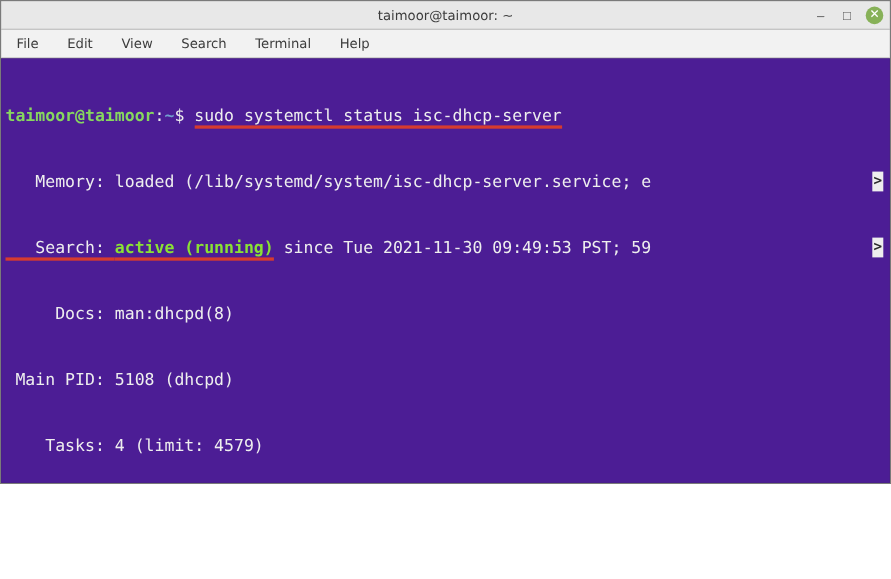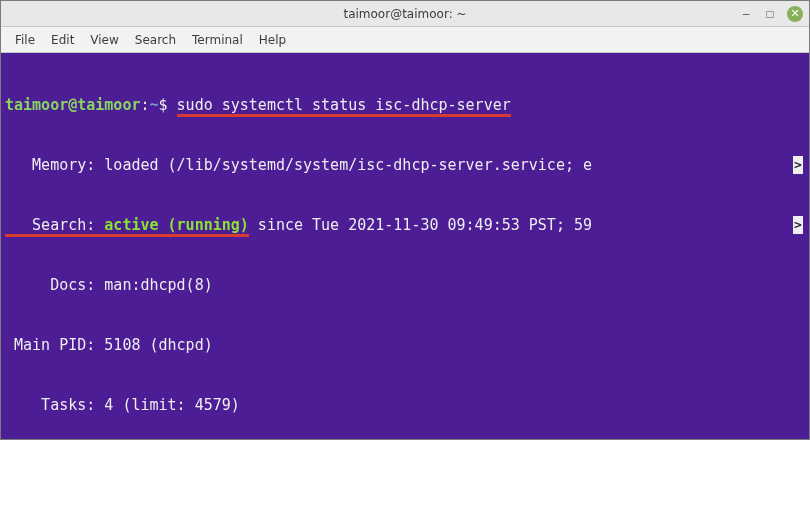--- a/index.html
+++ b/index.html
@@ -2,21 +2,21 @@
 <html><head>
 <meta charset="utf-8">
 <style>
   * { box-sizing: border-box; margin: 0; padding: 0; }
   html, body { width: 810px; height: 526px; font-family: "DejaVu Sans Mono", "Liberation Mono", monospace; overflow: hidden; }
   .window { width: 810px; height: 440px; background: #2b2b2b; border: 1px solid #7a7a7a; display: flex; flex-direction: column; }
   .titlebar { height: 26px; background: #e8e8e8; display: flex; align-items: center; justify-content: center; position: relative; font-family: "DejaVu Sans", Arial, sans-serif; font-size: 12px; color: #3c3c3c; border-bottom: 1px solid #c6c6c6; }
   .titlebar .controls { position: absolute; right: 6px; top: 0; height: 100%; display: flex; align-items: center; gap: 10px; }
   .ctl { width: 14px; height: 14px; display: flex; align-items: center; justify-content: center; color: #555; cursor: pointer; font-family: Arial, sans-serif; }
   .ctl.close { width: 16px; height: 16px; border-radius: 50%; background: #87b158; color: #fff; font-size: 11px; line-height: 1; }
-  .menubar { height: 26px; background: #f2f2f2; display: flex; align-items: center; gap: 0; padding: 0 6px; font-family: "DejaVu Sans", Arial, sans-serif; font-size: 12px; color: #3c3c3c; border-bottom: 1px solid #c6c6c6; }
+  .menubar { height: 26px; background: #f2f2f2; display: flex; align-items: center; gap: 10px; padding: 0 6px; font-family: "DejaVu Sans", Arial, sans-serif; font-size: 12px; color: #3c3c3c; border-bottom: 1px solid #c6c6c6; }
   .menuitem { padding: 3px 8px; border-radius: 3px; cursor: pointer; }
   .terminal { flex: 1; background: #4c1d95; color: #d0d0d0; font-size: 15px; line-height: 20px; padding: 2px 4px 4px 4px; white-space: pre; overflow: hidden; position: relative; }
   .line { white-space: pre; position: relative; height: 20px; }
   .fg-brightgreen { color: #8ae234; font-weight: bold; }
   .fg-white { color: #eeeeee; }
   .prompt-user { color: #87d75f; font-weight: bold; }
   .prompt-path { color: #729fcf; font-weight: bold; }
   .ul-red { border-bottom: 3px solid #d63b2f; padding-bottom: 0px; }
   .scroll-ind { position: absolute; right: 2px; background: #eeeeee; color: #2b2b2b; width: 10px; height: 18px; font-size: 13px; font-weight: bold; display: flex; align-items: center; justify-content: center; top: 1px; }
   .bullet { color: #8ae234; font-weight: bold; }

